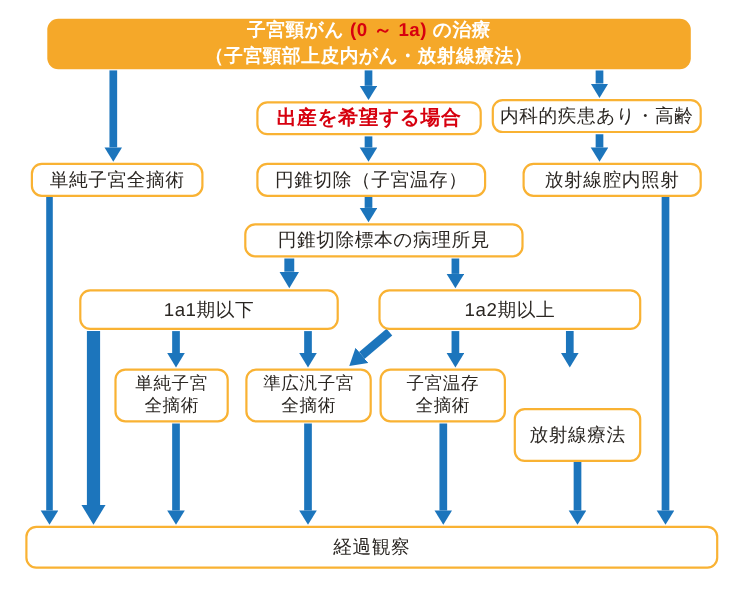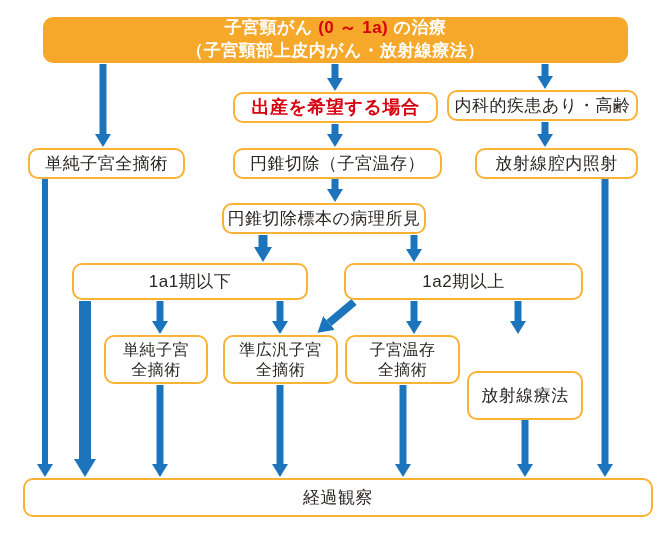--- a/index.html
+++ b/index.html
@@ -37,21 +37,21 @@
     color:#ffffff;font-size:17px;font-weight:bold;line-height:1.35;
     letter-spacing:0.5px;
   }
   .banner .hl{color:var(--red_text);}
   .red-label{color:var(--red_text);font-weight:bold;font-size:18px;}
   .n-birth{left:233px;top:92px;width:205px;height:31px;}
   .n-medical{left:447px;top:90px;width:191px;height:31px;}
   .n-simple-left{left:28px;top:148px;width:157px;height:31px;}
   .n-conization{left:233px;top:148px;width:209px;height:31px;}
   .n-intracav{left:475px;top:148px;width:163px;height:31px;}
-  .n-pathology{left:222px;top:203px;width:204px;height:31px;}
+  .n-pathology{left:222px;top:203px;width:254px;height:31px;}
   .n-1a1{left:72px;top:263px;width:236px;height:37px;}
   .n-1a2{left:344px;top:263px;width:239px;height:37px;}
   .n-simple{left:104px;top:335px;width:104px;height:49px;font-size:16px;}
   .n-semirad{left:223px;top:335px;width:115px;height:49px;font-size:16px;}
   .n-radical{left:345px;top:335px;width:115px;height:49px;font-size:16px;}
   .n-radio{left:467px;top:335px;width:116px;height:49px;margin-top:36px;}
   .n-follow{left:23px;top:478px;width:630px;height:39px;}
 </style>
 </head>
 <body>

